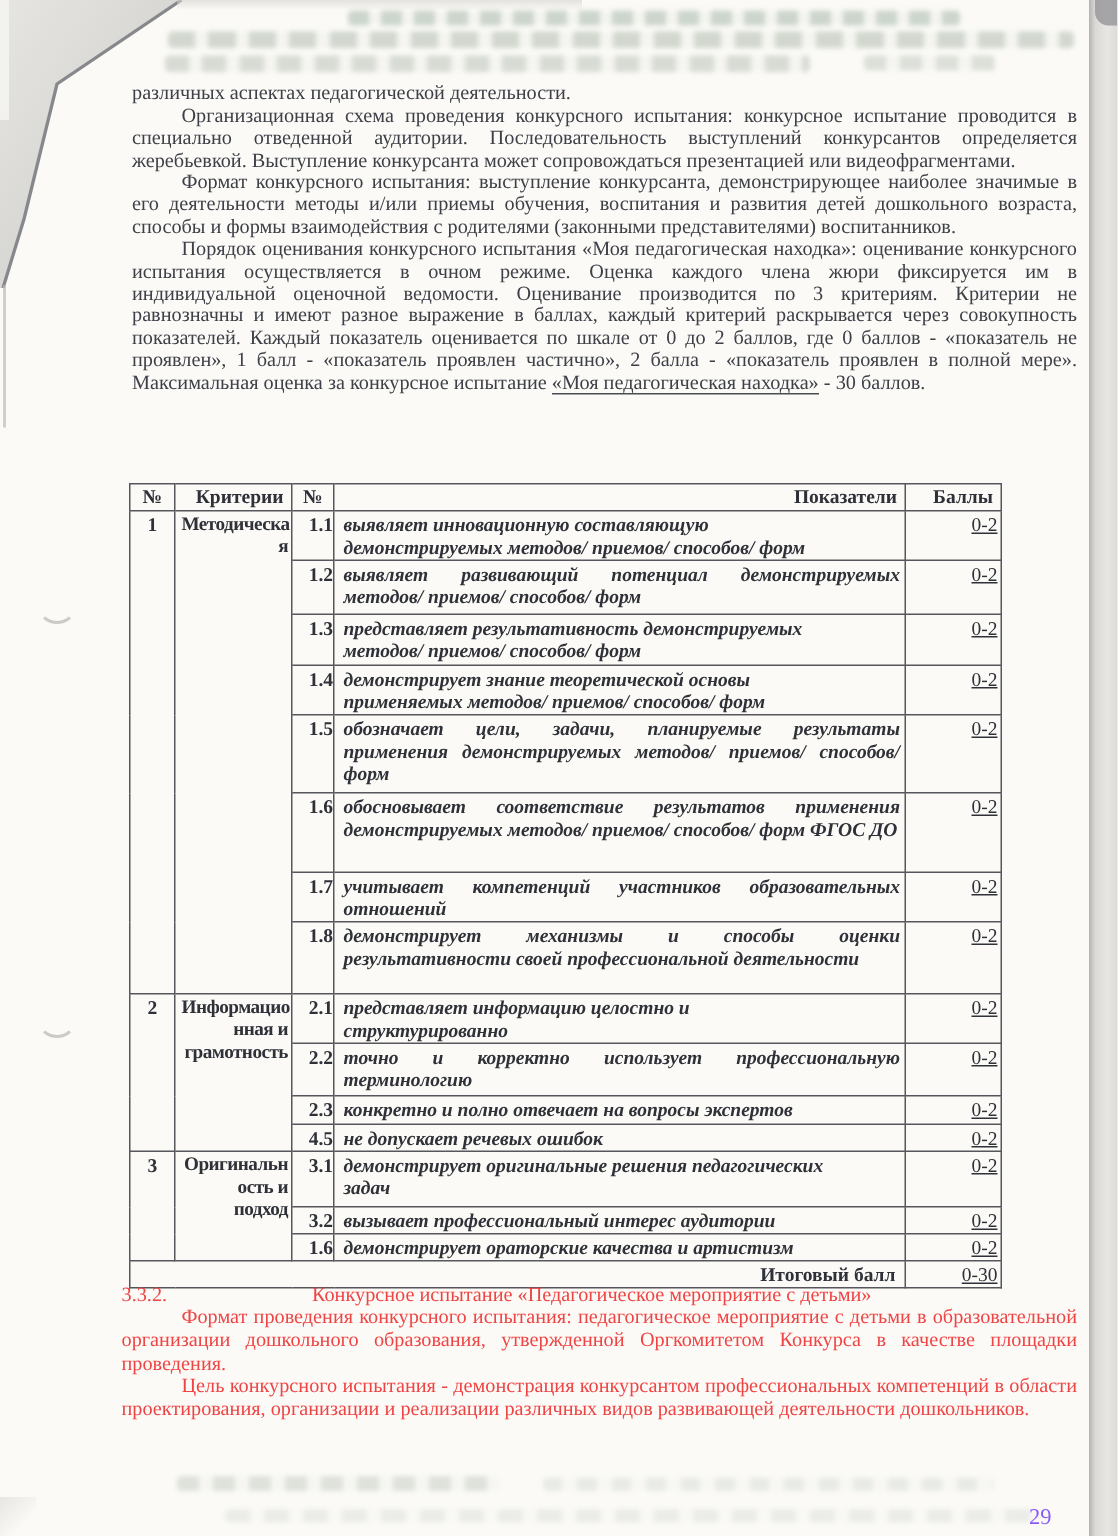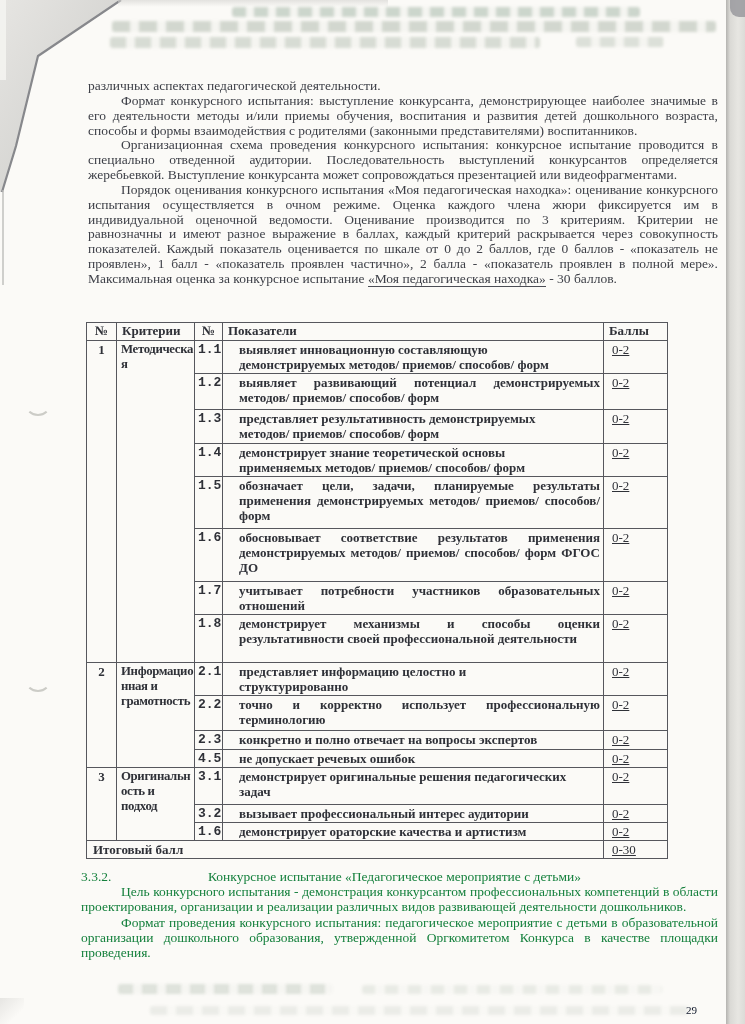--- a/index.html
+++ b/index.html
@@ -32,48 +32,48 @@
            background:repeating-linear-gradient(90deg,rgba(128,146,126,.25) 0 15px,rgba(128,146,126,.05) 15px 24px);}
   .bleed-d{left:118px;top:984px;width:215px;height:10px;opacity:.8;
            background:repeating-linear-gradient(90deg,rgba(130,150,130,.30) 0 15px,rgba(130,150,130,.05) 15px 24px);}
   .bleed-e{left:362px;top:985px;width:300px;height:9px;opacity:.55;
            background:repeating-linear-gradient(90deg,rgba(130,150,130,.28) 0 13px,rgba(130,150,130,.05) 13px 23px);}
   .bleed-f{left:150px;top:1006px;width:545px;height:9px;opacity:.45;
            background:repeating-linear-gradient(90deg,rgba(125,140,125,.28) 0 17px,rgba(125,140,125,.04) 17px 26px);}
 
   
   .body-text{position:absolute;left:88px;top:55px;width:630px;
-             font-size:13.5px;line-height:14.85px;text-align:justify;color:#3e4048;margin-top:24px;}
+             font-size:13.5px;line-height:14.85px;text-align:justify;color:#3e4048;}
   .body-text p{margin:0;text-indent:33px;}
   .body-text p.noindent{text-indent:0;}
   .body-text p.caption{text-align:left;}
   .underlined{border-bottom:1px solid #4b4d55;}
 
   
   table.criteria-table{position:absolute;left:86px;top:322px;width:581px;
         border-collapse:collapse;table-layout:fixed;
         font-size:13px;line-height:15px;color:#2f3138;}
   .criteria-table td,.criteria-table th{border:1px solid #56575d;vertical-align:top;
-        padding:1px 5px;text-align:left;font-weight:bold;overflow:hidden;}
+        padding:1px 5px;text-align:right;font-weight:bold;overflow:hidden;}
   .criteria-table th{padding:0 5px;height:17px;}
   th.cno{text-align:center;padding:0 1px;}
   td.gno{text-align:center;padding:1px 2px;}
   td.crit{white-space:pre-line;padding:1px 2px 1px 4px;letter-spacing:-0.35px;font-size:12.8px;}
-  td.ino{padding:1px 0 1px 3px;font-family:Liberation Mono, monospace;}
-  td.itx{white-space:pre-line;text-align:justify;padding:1px 3px 1px 16px;}
+  td.ino{padding:1px 0 1px 3px;}
+  td.itx{white-space:pre-line;text-align:justify;padding:1px 3px 1px 6px;font-style:italic;}
   td.pts{font-weight:normal;padding:1px 2px 1px 8px;white-space:nowrap;text-decoration:underline;}
   td.total{padding:1px 6px;}
 
   
   .bottom-block{position:absolute;left:81px;top:855px;width:637px;
-                font-size:13.5px;line-height:15.2px;text-align:justify;color:#15803d;margin-top:14px;}
+                font-size:13.5px;line-height:15.2px;text-align:justify;color:#ef4444;}
   .sec-line{text-align:left;white-space:nowrap;}
   .sec-no{display:inline-block;width:127px;}
   .bottom-block p{margin:0;text-indent:40px;}
-  .page-number{position:absolute;left:686px;top:1004px;font-size:11px;color:#0f172a;}
+  .page-number{position:absolute;left:686px;top:1004px;font-size:15px;color:#8b5cf6;}
 </style>
 </head>
 <body>
 
 <div class="page">
 
   <svg class="corner-svg" width="135" height="200">
     <defs>
       <linearGradient id="cg" x1="0" y1="0" x2="1" y2="1">
         <stop offset="0" stop-color="#e6e5e2"></stop>
@@ -94,22 +94,22 @@
   <div class="bleed bleed-a"></div>
   <div class="bleed bleed-b"></div>
   <div class="bleed bleed-c"></div>
   <div class="bleed bleed-c2"></div>
   <div class="bleed bleed-d"></div>
   <div class="bleed bleed-e"></div>
   <div class="bleed bleed-f"></div>
 
   <div class="body-text">
     <p class="noindent">различных аспектах педагогической деятельности.</p>
+    <p>Организационная схема проведения конкурсного испытания: конкурсное испытание проводится в специально отведенной аудитории. Последовательность выступлений конкурсантов определяется жеребьевкой. Выступление конкурсанта может сопровождаться презентацией или видеофрагментами.</p>
     <p>Формат конкурсного испытания: выступление конкурсанта, демонстрирующее наиболее значимые в его деятельности методы и/или приемы обучения, воспитания и развития детей дошкольного возраста, способы и формы взаимодействия с родителями (законными представителями) воспитанников.</p>
-    <p>Организационная схема проведения конкурсного испытания: конкурсное испытание проводится в специально отведенной аудитории. Последовательность выступлений конкурсантов определяется жеребьевкой. Выступление конкурсанта может сопровождаться презентацией или видеофрагментами.</p>
     <p><span>Порядок оценивания конкурсного испытания «Моя педагогическая находка»: оценивание конкурсного испытания осуществляется в очном режиме. Оценка каждого члена жюри фиксируется им в индивидуальной оценочной ведомости. Оценивание производится по 3 критериям. Критерии не равнозначны и имеют разное выражение в баллах, каждый критерий раскрывается через совокупность показателей. Каждый показатель оценивается по шкале от 0 до 2 баллов, где 0 баллов - «показатель не проявлен», 1 балл - «показатель проявлен частично», 2 балла - «показатель проявлен в полной мере». Максимальная оценка за конкурсное испытание </span><span class="underlined">«Моя педагогическая находка»</span><span> - 30 баллов.</span></p>
     <p class="caption"></p>
   </div>
 
   <table class="criteria-table">
     <colgroup>
       <col style="width:30px">
         <col style="width:78px">
         <col style="width:28px">
         <col style="width:381px">
@@ -155,21 +155,21 @@
       <td class="itx">обозначает цели, задачи, планируемые результаты применения демонстрируемых методов/ приемов/ способов/ форм</td>
       <td class="pts">0-2</td>
     </tr>
     <tr style="height:53px">
       <td class="ino">1.6</td>
       <td class="itx">обосновывает соответствие результатов применения демонстрируемых методов/ приемов/ способов/ форм ФГОС ДО</td>
       <td class="pts">0-2</td>
     </tr>
     <tr style="height:32px">
       <td class="ino">1.7</td>
-      <td class="itx">учитывает потребности участников образовательных отношений</td>
+      <td class="itx">учитывает компетенций участников образовательных отношений</td>
       <td class="pts">0-2</td>
     </tr>
     <tr style="height:48px">
       <td class="ino">1.8</td>
       <td class="itx">демонстрирует механизмы и способы оценки результативности своей профессиональной деятельности</td>
       <td class="pts">0-2</td>
     </tr>
 
     <tr style="height:33px">
       <td class="gno" rowspan="4">2</td>
@@ -222,19 +222,19 @@
       <td class="total" colspan="4">Итоговый балл</td>
       <td class="pts">0-30</td>
     </tr>
     </tbody>
   </table>
 
   <div class="bottom-block">
     <div class="sec-line">
       <span class="sec-no">3.3.2.</span><span>Конкурсное испытание «Педагогическое мероприятие с детьми»</span>
     </div>
+    <p>Формат проведения конкурсного испытания: педагогическое мероприятие с детьми в образовательной организации дошкольного образования, утвержденной Оргкомитетом Конкурса в качестве площадки проведения.</p>
     <p>Цель конкурсного испытания - демонстрация конкурсантом профессиональных компетенций в области проектирования, организации и реализации различных видов развивающей деятельности дошкольников.</p>
-    <p>Формат проведения конкурсного испытания: педагогическое мероприятие с детьми в образовательной организации дошкольного образования, утвержденной Оргкомитетом Конкурса в качестве площадки проведения.</p>
   </div>
 
   <div class="page-number">29</div>
 
 </div>
 
 </body></html>

